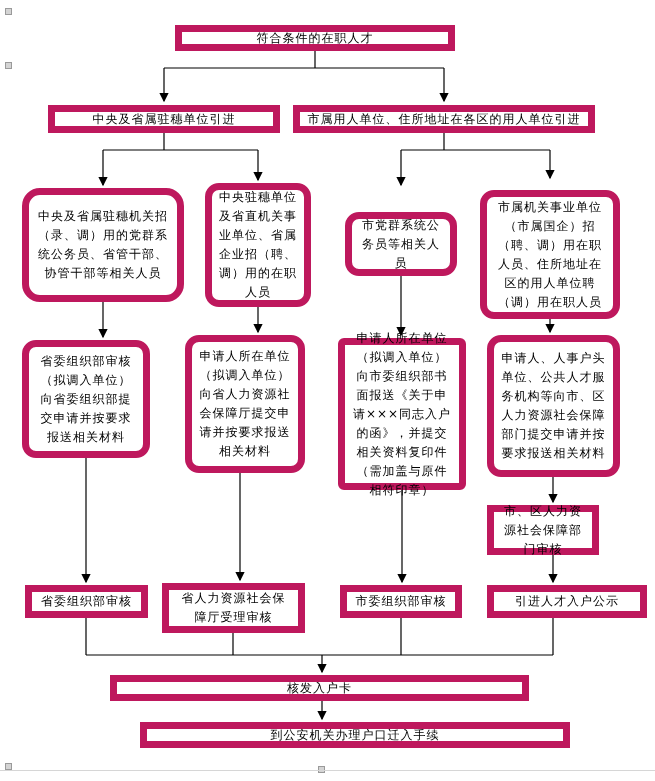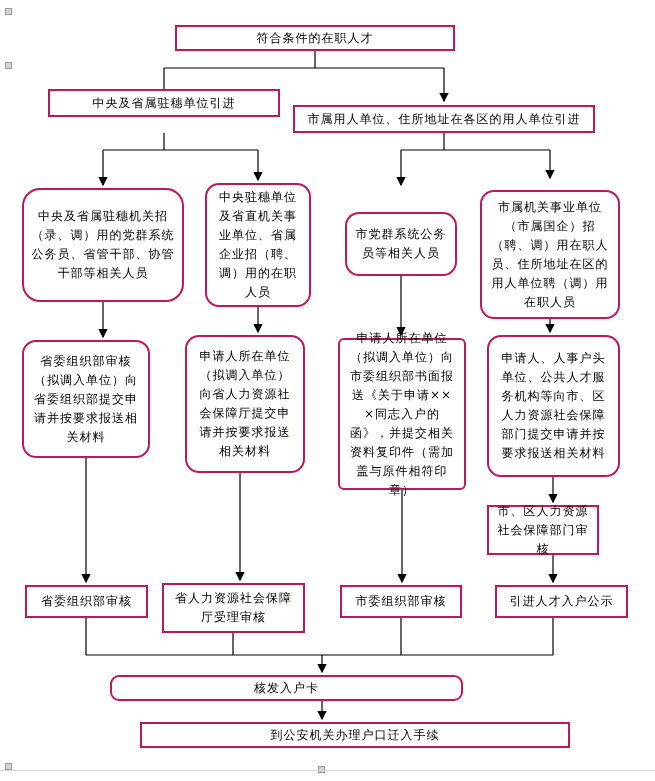--- a/index.html
+++ b/index.html
@@ -8,21 +8,21 @@
   .canvas {
     position: relative;
     width: 655px;
     height: 781px;
     background: #ffffff;
     overflow: hidden;
   }
   svg.connectors { position: absolute; left: 0; top: 0; }
   .node {
     position: absolute;
-    border: 2px solid #be185d;
+    border: 7px solid #be185d;
     background: #ffffff;
     display: flex;
     align-items: center;
     justify-content: center;
     text-align: center;
     font-size: 12px;
     line-height: 19px;
     padding: 3px 7px;
     letter-spacing: 1px;
     word-break: break-all;
@@ -86,21 +86,21 @@
       <line x1="401" y1="618" x2="401" y2="655"></line>
       <line x1="553" y1="618" x2="553" y2="655"></line>
       <line x1="86" y1="655" x2="553" y2="655"></line>
       <line x1="322" y1="655" x2="322" y2="672" marker-end="url(#arrow)"></line>
       <line x1="322" y1="701" x2="322" y2="719" marker-end="url(#arrow)"></line>
     </g>
   </svg>
 
   <div class="node" style="left:175px; top:25px; width:280px; height:26px;">符合条件的在职人才</div>
 
-  <div class="node" style="left:48px; top:89px; width:232px; height:28px;">中央及省属驻穗单位引进</div>
+  <div class="node" style="left:48px; top:105px; width:232px; height:28px;">中央及省属驻穗单位引进</div>
 
   <div class="node" style="left:293px; top:105px; width:302px; height:28px;">市属用人单位、住所地址在各区的用人单位引进</div>
 
   <div class="node rounded" style="left:22px; top:188px; width:162px; height:114px;border-radius:18px;">中央及省属驻穗机关招（录、调）用的党群系统公务员、省管干部、协管干部等相关人员</div>
 
   <div class="node rounded" style="left:205px; top:183px; width:106px; height:124px;">中央驻穗单位及省直机关事业单位、省属企业招（聘、调）用的在职人员</div>
 
   <div class="node rounded" style="left:345px; top:188px; width:112px; height:64px;margin-top:24px;">市党群系统公务员等相关人员</div>
 
   <div class="node rounded" style="left:480px; top:181px; width:140px; height:129px;margin-top:9px;">市属机关事业单位（市属国企）招（聘、调）用在职人员、住所地址在区的用人单位聘（调）用在职人员</div>
@@ -114,23 +114,23 @@
   <div class="node rounded" style="left:487px; top:335px; width:133px; height:142px;">申请人、人事户头单位、公共人才服务机构等向市、区人力资源社会保障部门提交申请并按要求报送相关材料</div>
 
   <div class="node" style="left:487px; top:505px; width:112px; height:50px;">市、区人力资源社会保障部门审核</div>
 
   <div class="node" style="left:25px; top:585px; width:123px; height:33px;">省委组织部审核</div>
 
   <div class="node" style="left:162px; top:583px; width:143px; height:50px;">省人力资源社会保障厅受理审核</div>
 
   <div class="node" style="left:340px; top:585px; width:122px; height:33px;">市委组织部审核</div>
 
-  <div class="node" style="left:487px; top:585px; width:133px; height:33px;margin-left:8px;">引进人才入户公示</div>
+  <div class="node" style="left:487px; top:585px; width:160px; height:33px;">引进人才入户公示</div>
 
-  <div class="node" style="left:110px; top:675px; width:353px; height:26px;border-radius:9px;">核发入户卡</div>
+  <div class="node" style="left:110px; top:675px; width:419px; height:26px;">核发入户卡</div>
 
   <div class="node" style="left:140px; top:722px; width:430px; height:26px;">到公安机关办理户口迁入手续</div>
 
   <div class="handle" style="left:5px; top:8px;"></div>
   <div class="handle" style="left:5px; top:62px;"></div>
   <div class="handle" style="left:5px; top:763px;"></div>
   <div class="handle" style="left:318px; top:766px;"></div>
   <div class="bottom-line"></div>
 
 </div>

